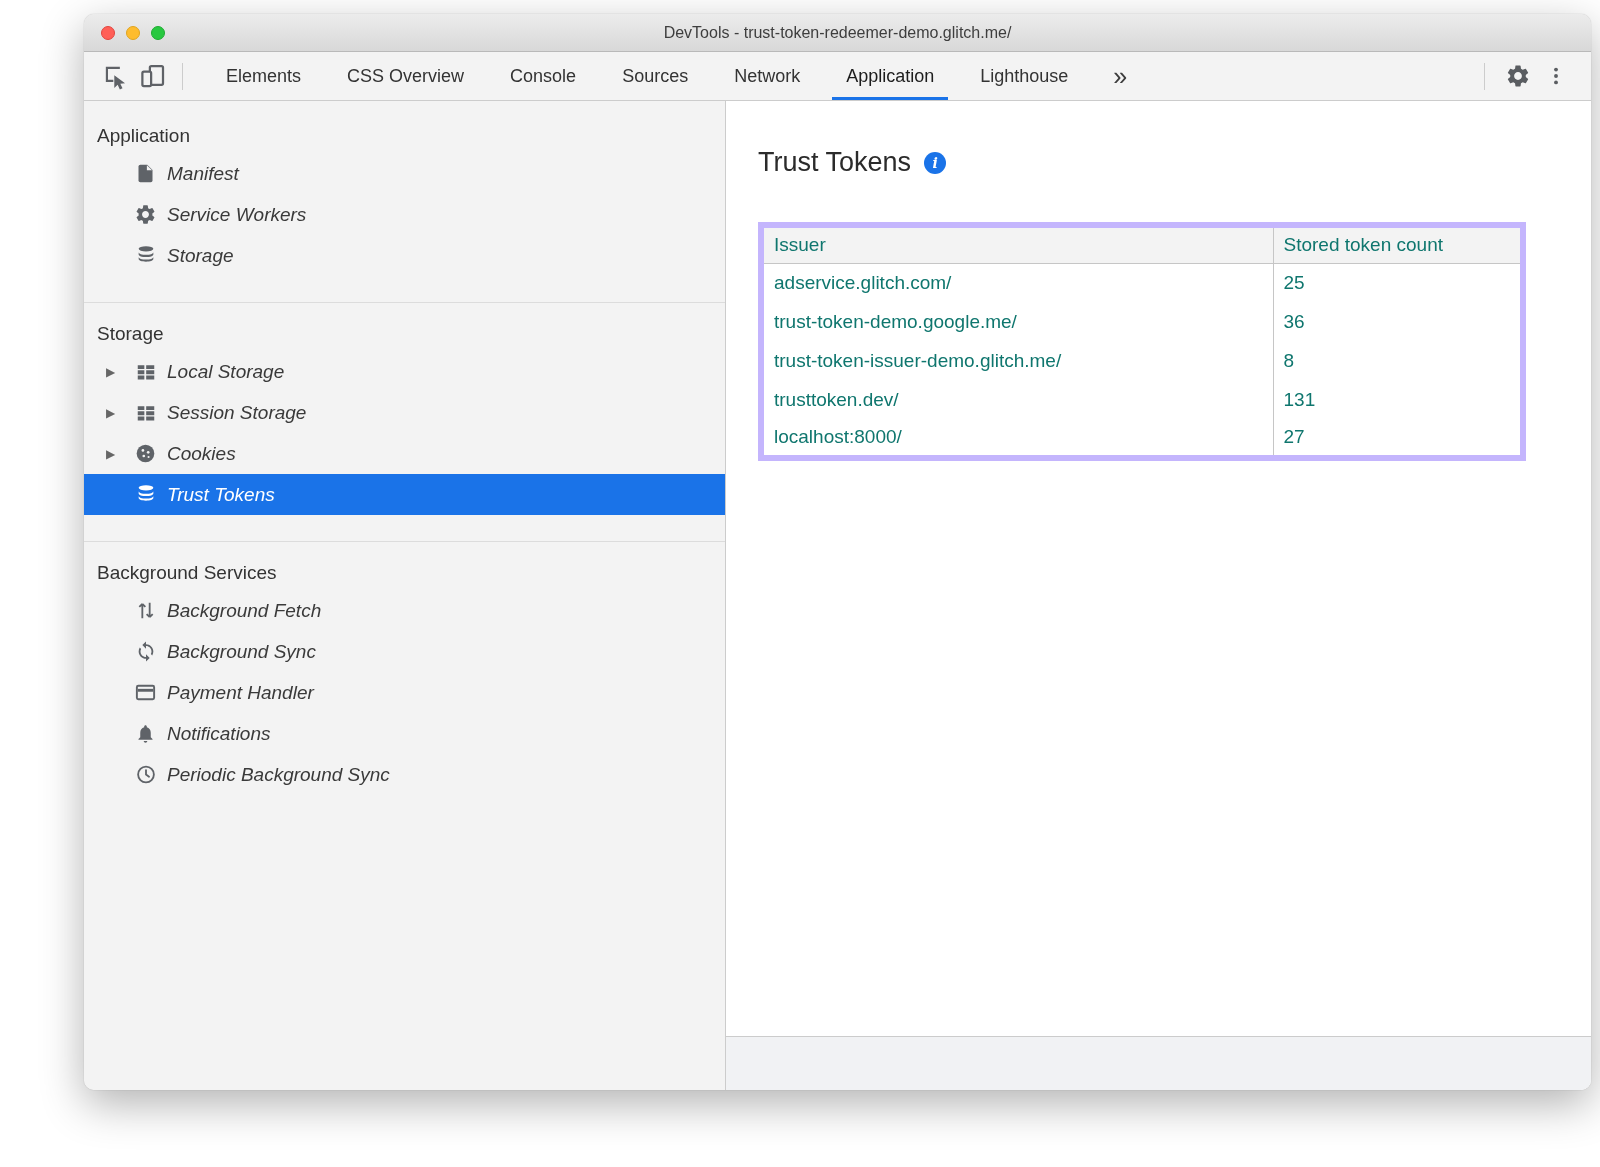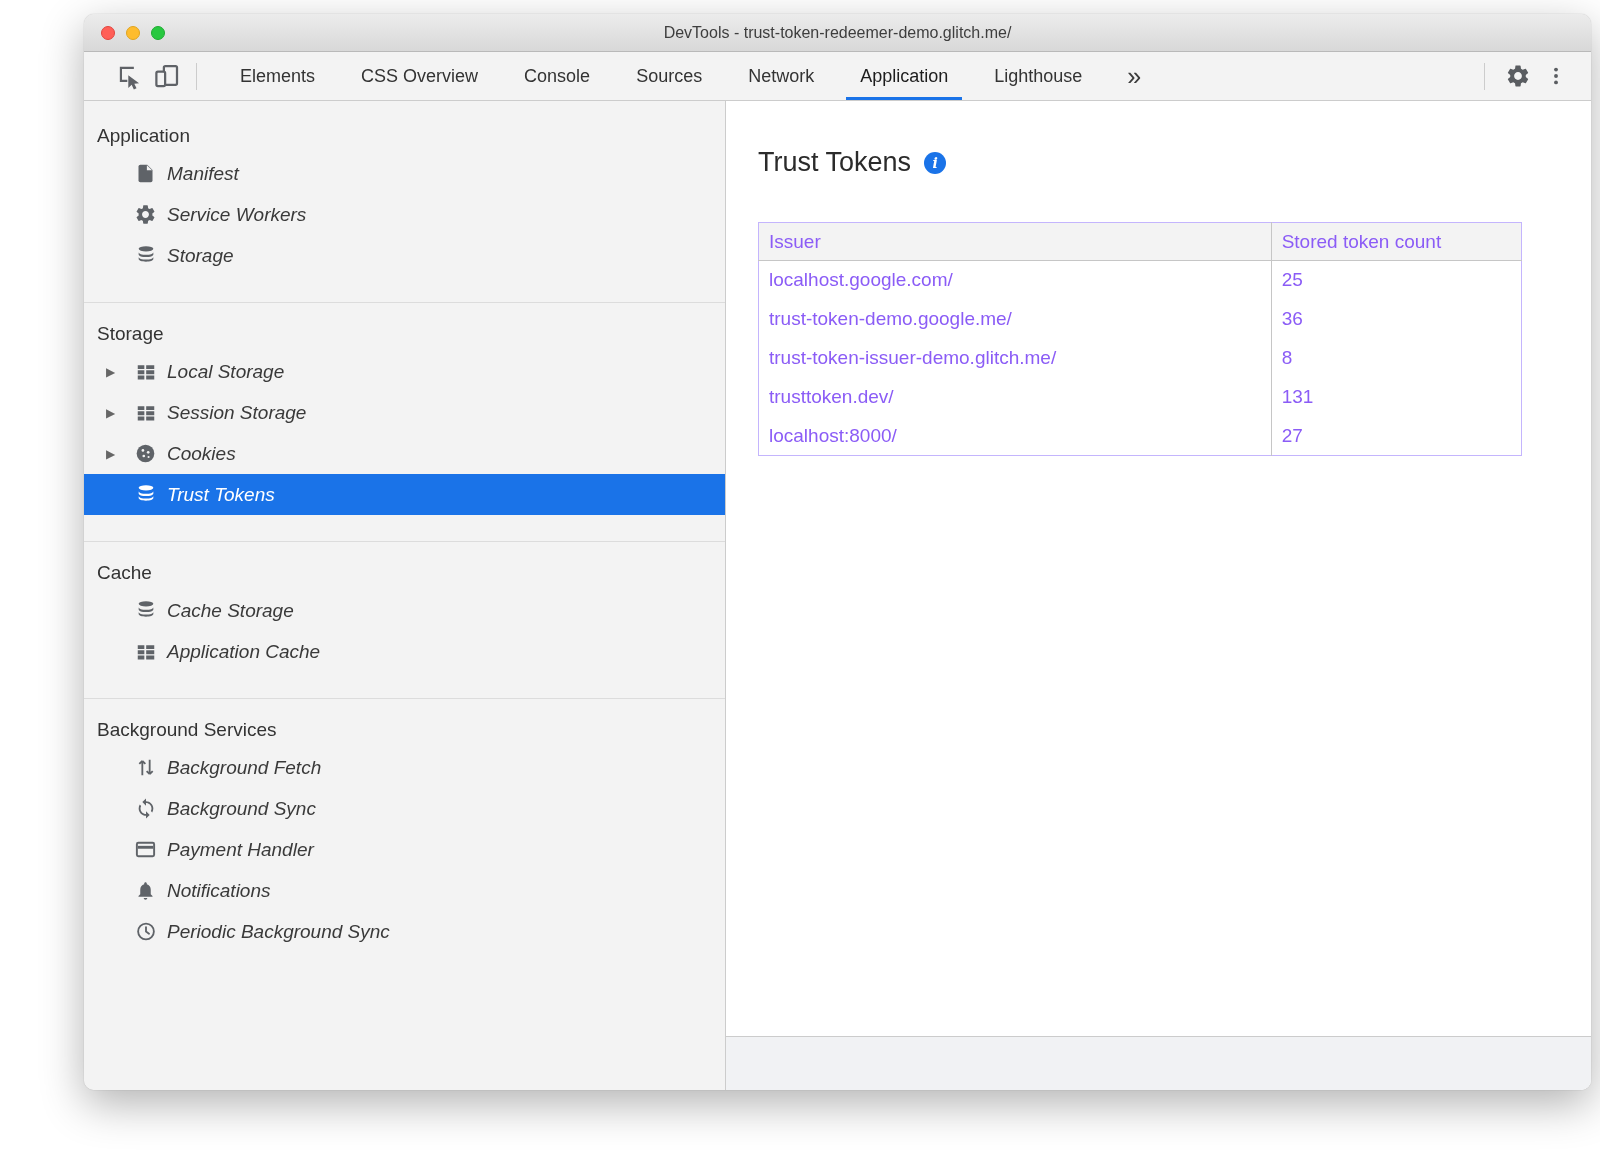--- a/index.html
+++ b/index.html
@@ -28,21 +28,21 @@
   .tl.red    { background:#ff5f57; border:0.5px solid #e2453e; }
   .tl.yellow { background:#febc2e; border:0.5px solid #e0a41f; }
   .tl.green  { background:#28c840; border:0.5px solid #1eac32; }
   .title-text {
     text-align:center; line-height:37px; font-size:16px; color:#3e3e3e;
   }
   
   .tabbar {
     height:49px; flex:0 0 49px; background:#f3f3f3;
     border-bottom:1px solid #ccc;
-    display:flex; align-items:center; padding-left:26px;
+    display:flex; align-items:center; padding-left:12px;
   }
   .tool-btn {
     background:none; border:none; width:38px; height:38px;
     display:flex; align-items:center; justify-content:center;
     color:#5f6267; cursor:pointer; padding:0;
   }
   .vsep { width:1px; height:27px; background:#ccc; margin:0 10px; flex:0 0 1px; }
   .tabs { display:flex; height:100%; margin-left:10px; }
   .tab {
     display:flex; align-items:center; padding:0 23px;
@@ -95,22 +95,22 @@
   }
   .info-badge {
     width:22px; height:22px; border-radius:50%; background:#1a73e8;
     color:#fff; font-size:14px; font-weight:bold; font-style:italic;
     font-family:"DejaVu Serif",serif;
     display:inline-flex; align-items:center; justify-content:center;
     cursor:pointer;
   }
   table.grid {
     margin-top:44px; border-collapse:collapse; table-layout:fixed;
-    width:764px; font-size:19px; color:#8b5cf6;
-    border:1px solid #c4b5fd;
+    width:764px; font-size:19px; color:#0f766e;
+    border:6px solid #c4b5fd;
   }
   table.grid col.c1 { width:512px; }
   table.grid col.c2 { width:250px; }
   table.grid th {
     background:#f3f3f3; font-weight:400; text-align:left;
     height:38px; padding:0 0 0 10px;
     border-bottom:1px solid #c6c6c6;
   }
   table.grid th:first-child, table.grid td:first-child { border-right:1px solid #c6c6c6; }
   table.grid td { height:39px; padding:0 0 0 10px; white-space:nowrap; overflow:hidden; }
@@ -267,43 +267,20 @@
             <svg width="22" height="23" viewBox="0 0 24 24" fill="currentColor">
                 <ellipse cx="12" cy="4.7" rx="8" ry="2.9"></ellipse>
                 <path d="M4 8.4v2.4c0 1.6 3.58 2.9 8 2.9s8-1.3 8-2.9V8.4c0 1.6-3.58 2.9-8 2.9S4 10 4 8.4z"></path>
                 <path d="M4 13.5v2.4c0 1.6 3.58 2.9 8 2.9s8-1.3 8-2.9v-2.4c0 1.6-3.58 2.9-8 2.9s-8-1.3-8-2.9z"></path>
               </svg>
           </span>
           <span class="label">Trust Tokens</span>
         </div>
       </div>
 
-      <div class="section">
-        <div class="section-title">Cache</div>
-        <div class="item">
-          <span class="twisty hidden"></span>
-          <span class="icon">
-            <svg width="22" height="23" viewBox="0 0 24 24" fill="currentColor">
-                <ellipse cx="12" cy="4.7" rx="8" ry="2.9"></ellipse>
-                <path d="M4 8.4v2.4c0 1.6 3.58 2.9 8 2.9s8-1.3 8-2.9V8.4c0 1.6-3.58 2.9-8 2.9S4 10 4 8.4z"></path>
-                <path d="M4 13.5v2.4c0 1.6 3.58 2.9 8 2.9s8-1.3 8-2.9v-2.4c0 1.6-3.58 2.9-8 2.9s-8-1.3-8-2.9z"></path>
-              </svg>
-          </span>
-          <span class="label">Cache Storage</span>
-        </div>
-        <div class="item">
-          <span class="twisty hidden"></span>
-          <span class="icon">
-            <svg width="22" height="22" viewBox="0 0 24 24" fill="currentColor">
-                <path d="M3 4.5h7.2v4.2H3zM12.2 4.5H21v4.2h-8.8zM3 10.2h7.2v4.2H3zM12.2 10.2H21v4.2h-8.8zM3 15.9h7.2v4.2H3zM12.2 15.9H21v4.2h-8.8z"></path>
-              </svg>
-          </span>
-          <span class="label">Application Cache</span>
-        </div>
-      </div>
 
       <div class="section">
         <div class="section-title">Background Services</div>
         <div class="item">
           <span class="twisty hidden"></span>
           <span class="icon">
             <svg width="22" height="23" viewBox="0 0 24 24" fill="none" stroke="currentColor" stroke-width="2">
                 <path d="M8 20.5V4.8M8 4.8 4.7 8.1M8 4.8l3.3 3.3"></path>
                 <path d="M16 3.5v15.7M16 19.2l-3.3-3.3M16 19.2l3.3-3.3"></path>
               </svg>
@@ -365,21 +342,21 @@
               <col class="c2">
             </colgroup>
           <thead>
             <tr>
               <th>Issuer</th>
               <th>Stored token count</th>
             </tr>
           </thead>
           <tbody>
             <tr>
-              <td>localhost.google.com/</td>
+              <td>adservice.glitch.com/</td>
               <td>25</td>
             </tr>
             <tr>
               <td>trust-token-demo.google.me/</td>
               <td>36</td>
             </tr>
             <tr>
               <td>trust-token-issuer-demo.glitch.me/</td>
               <td>8</td>
             </tr>

